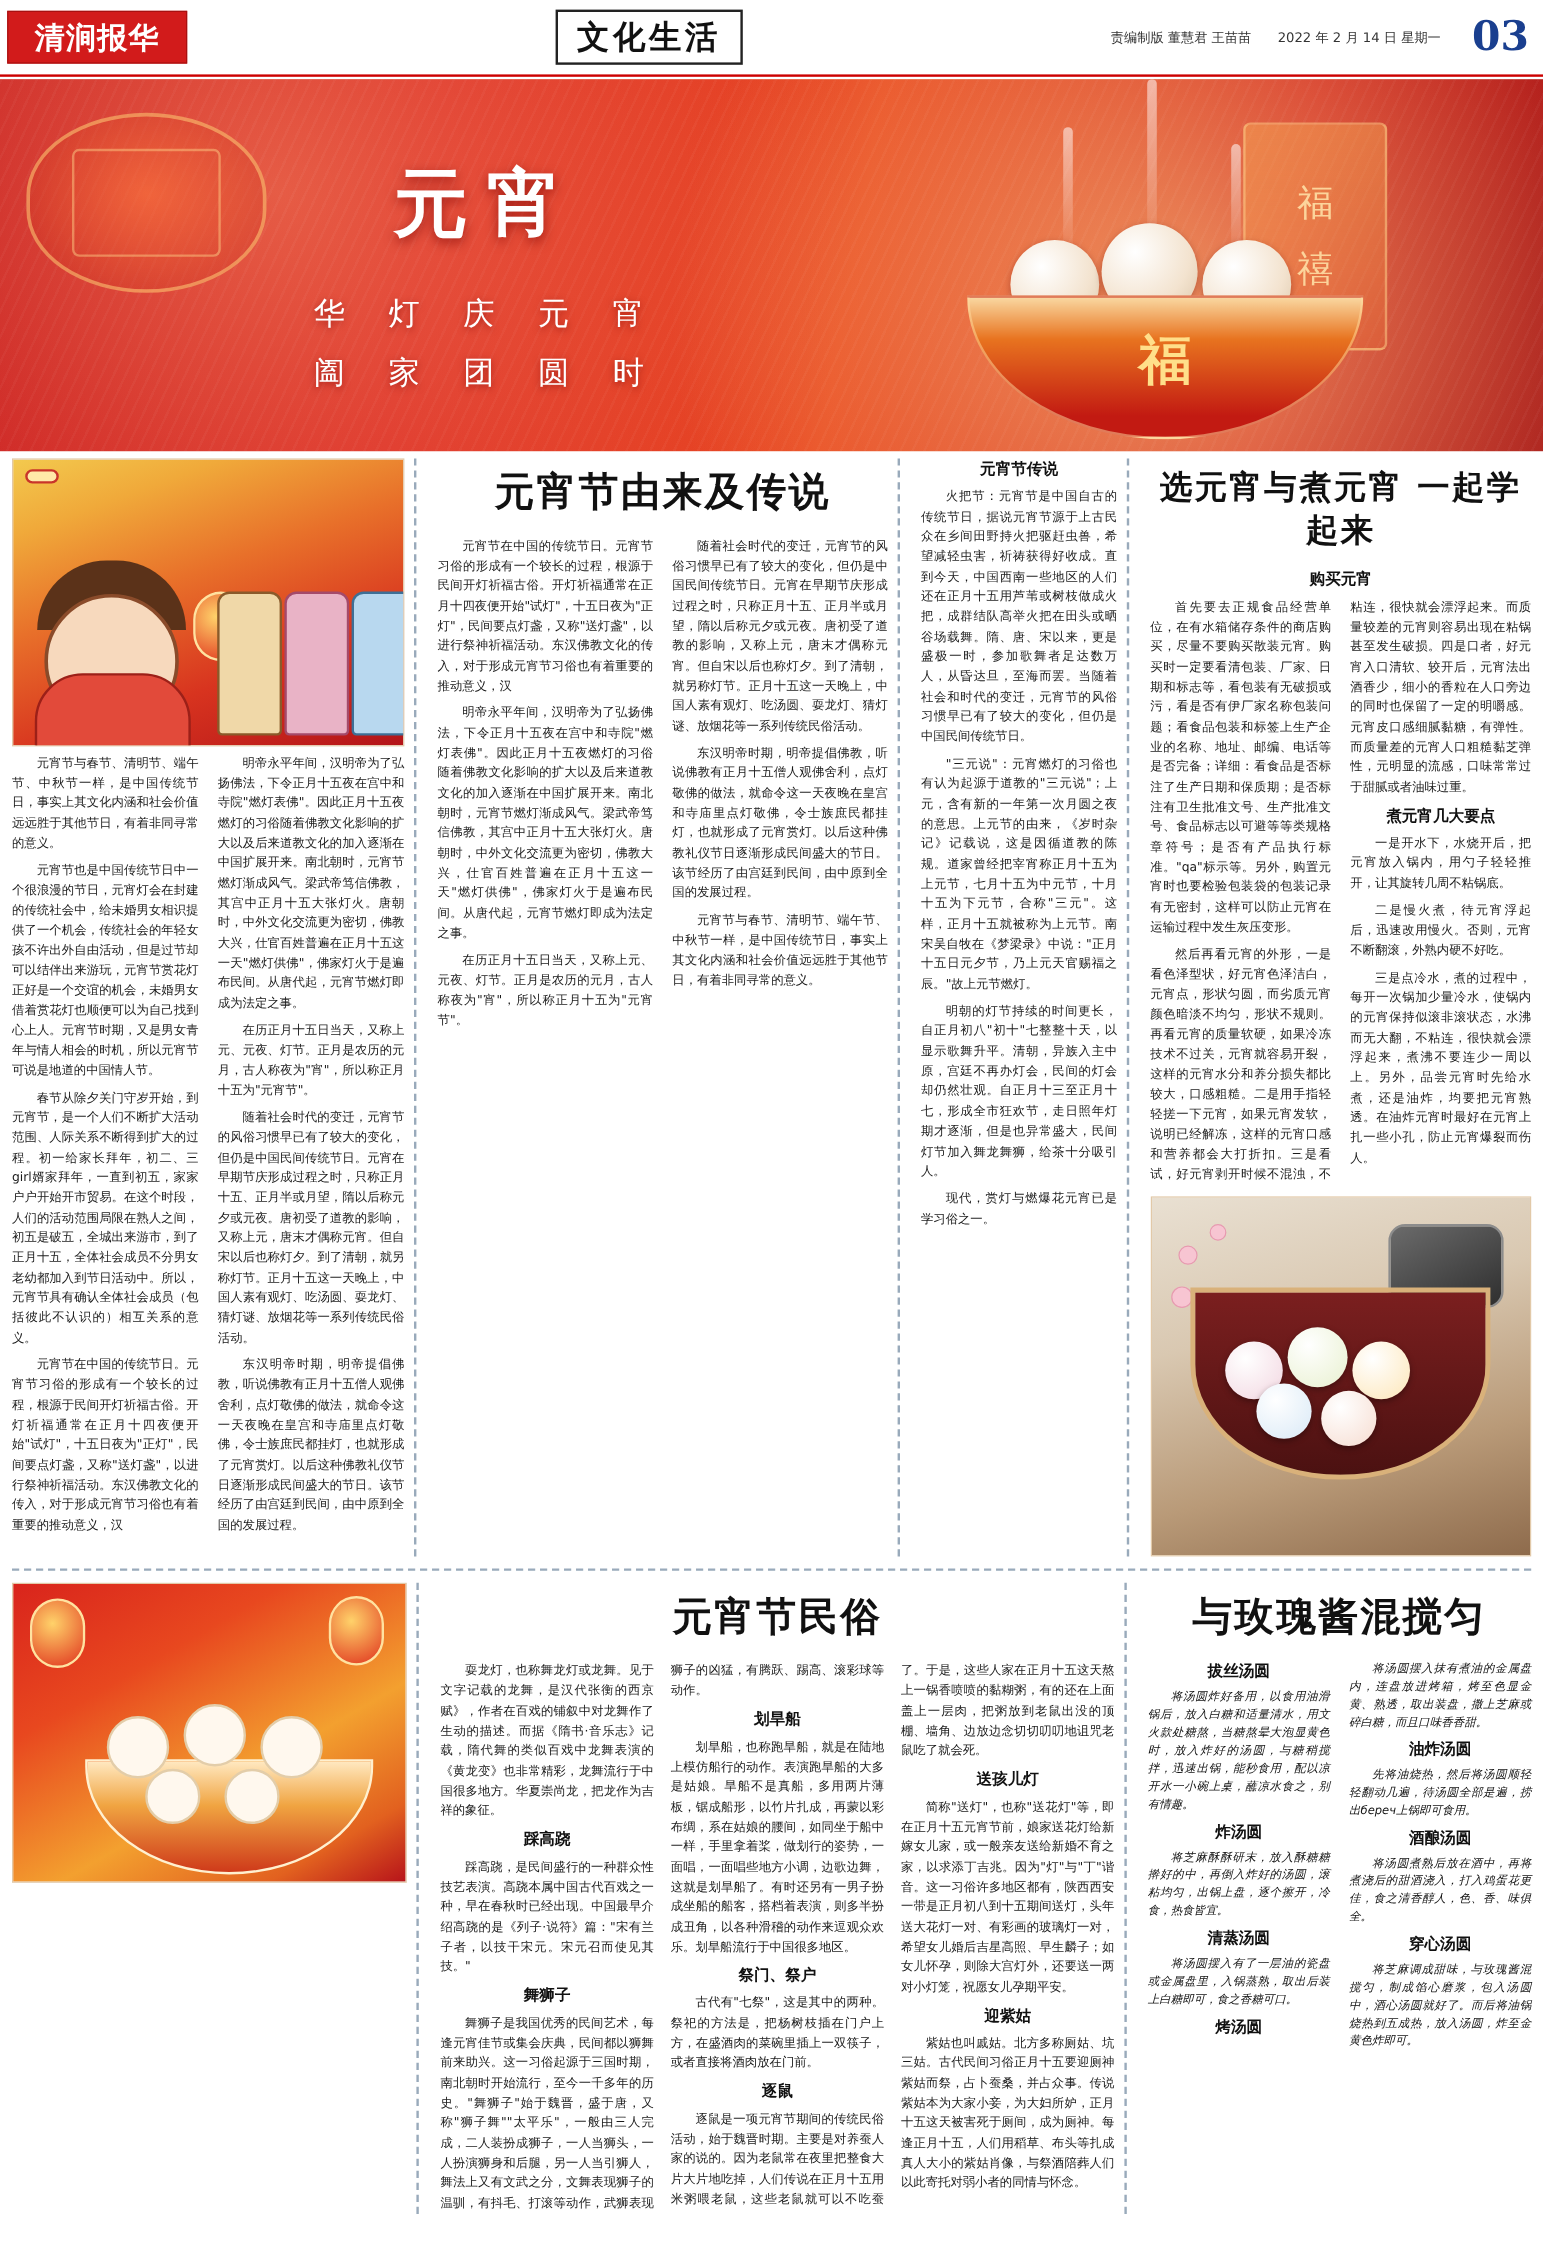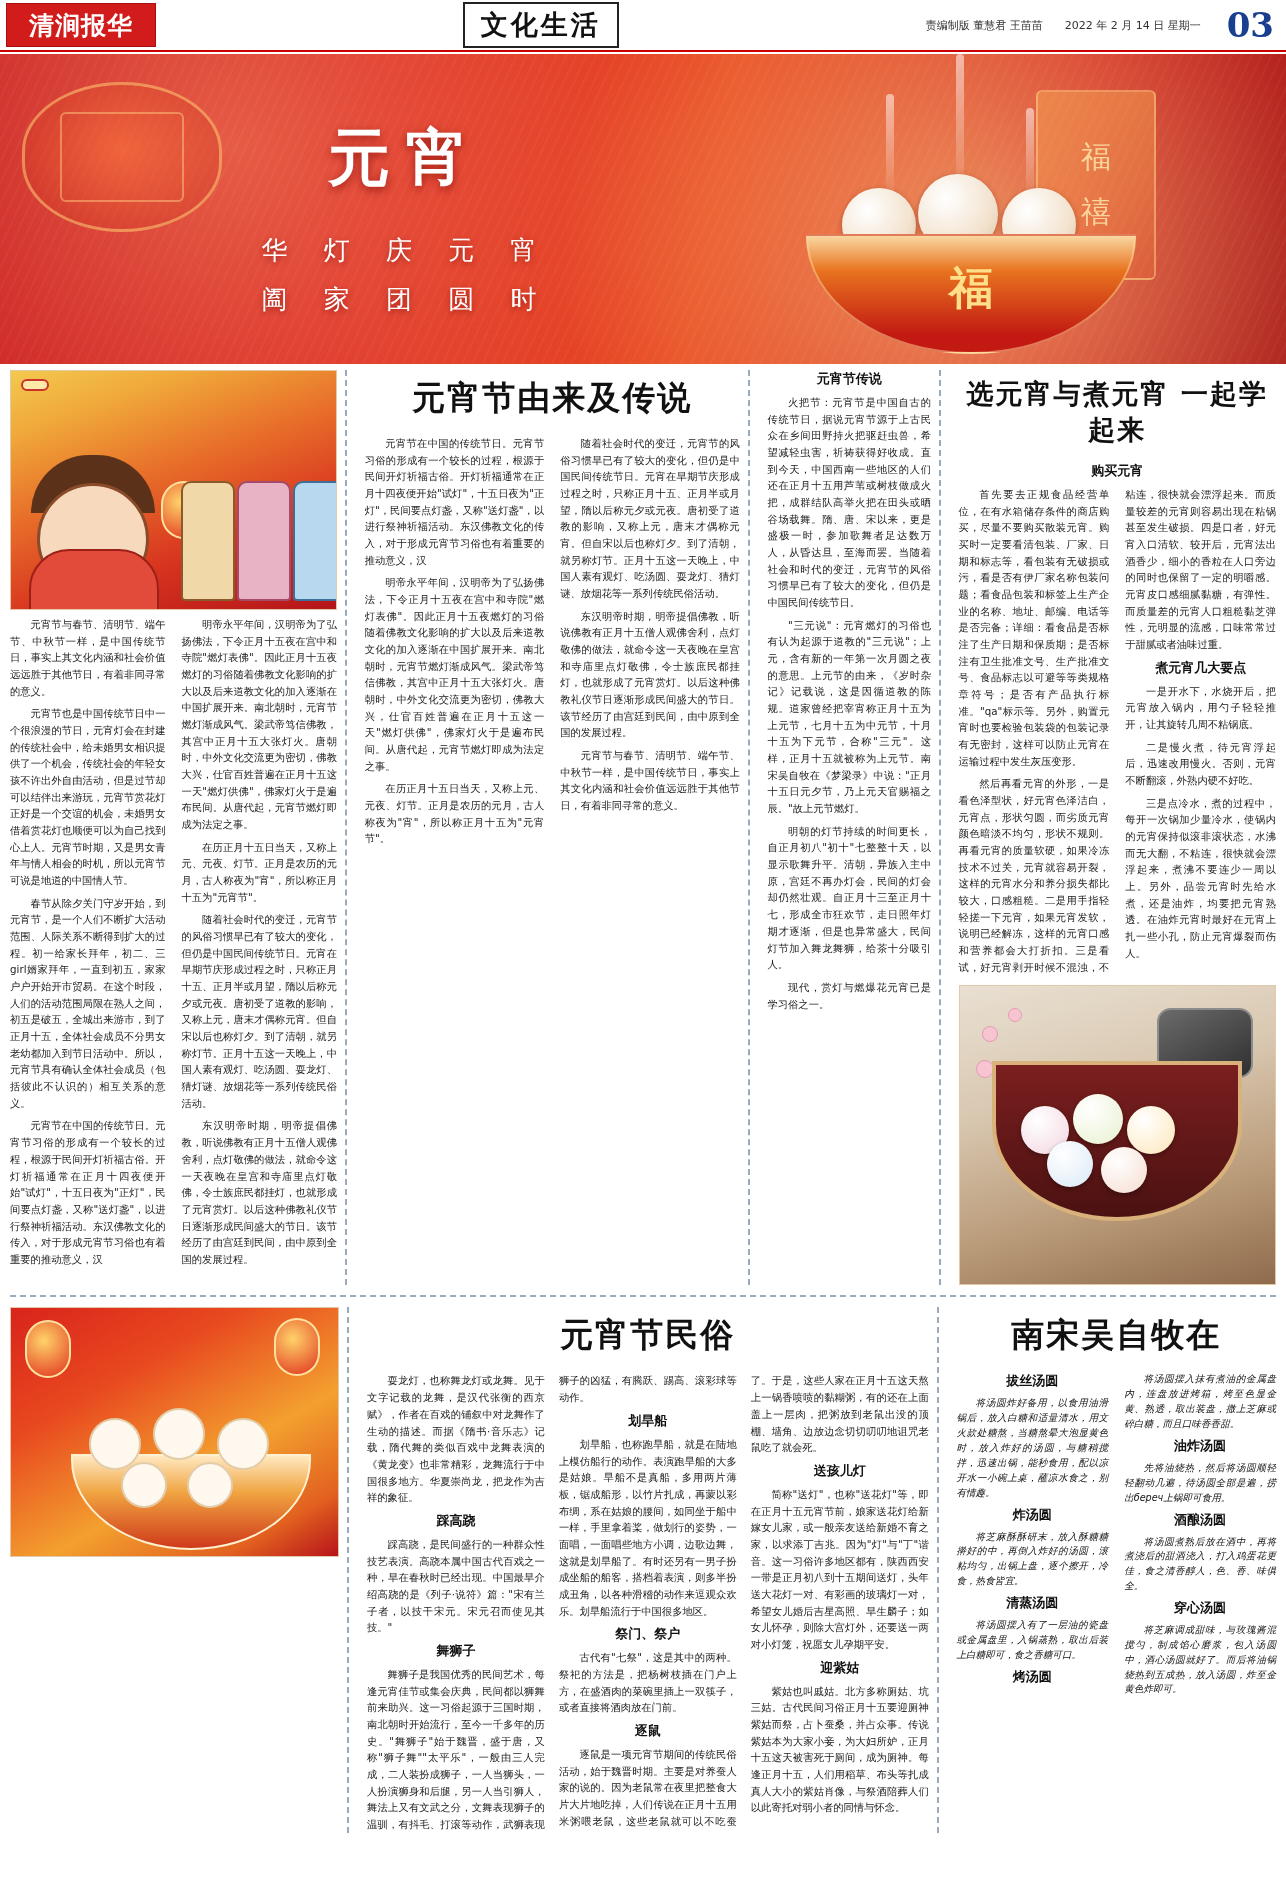--- a/index.html
+++ b/index.html
@@ -9,21 +9,21 @@
     background:#ffffff;
     font-family:"DejaVu Sans", sans-serif;
     color:#111;
     position:relative;
     overflow:hidden;
   }
   .page { width:1286px; height:1890px; position:relative; }
 
   
   .masthead {
-    height:52px; display:flex; align-items:center;
+    height:64px; display:flex; align-items:center;
     border-bottom:2px solid #c00;
     padding:0 8px 0 6px;
   }
   .logo-box {
     width:150px; height:44px; background:#d21b1b;
     display:flex; align-items:center; justify-content:center;
     border:1px solid #a81010;
   }
   .logo-text {
     color:#fff; font-size:25px; font-weight:bold; letter-spacing:1px;
@@ -375,21 +375,21 @@
           <h3 class="sub-head">送孩儿灯</h3>
           <p class="txt">简称"送灯"，也称"送花灯"等，即在正月十五元宵节前，娘家送花灯给新嫁女儿家，或一般亲友送给新婚不育之家，以求添丁吉兆。因为"灯"与"丁"谐音。这一习俗许多地区都有，陕西西安一带是正月初八到十五期间送灯，头年送大花灯一对、有彩画的玻璃灯一对，希望女儿婚后吉星高照、早生麟子；如女儿怀孕，则除大宫灯外，还要送一两对小灯笼，祝愿女儿孕期平安。</p>
           <h3 class="sub-head">迎紫姑</h3>
           <p class="txt">紫姑也叫戚姑。北方多称厕姑、坑三姑。古代民间习俗正月十五要迎厕神紫姑而祭，占卜蚕桑，并占众事。传说紫姑本为大家小妾，为大妇所妒，正月十五这天被害死于厕间，成为厕神。每逢正月十五，人们用稻草、布头等扎成真人大小的紫姑肖像，与祭酒陪葬人们以此寄托对弱小者的同情与怀念。</p>
         </div>
       </div>
 
       <div class="vsep"></div>
 
       <div class="col" style="width:330px;">
-        <h2 class="art-title">南宋吴自牧在</h2>
+        <h2 class="art-title">与玫瑰酱混搅匀</h2>
         <div class="cols2">
           <h3 class="sub-head">拔丝汤圆</h3>
           <p class="tiny-note">将汤圆炸好备用，以食用油滑锅后，放入白糖和适量清水，用文火款处糖熬，当糖熬晕大泡显黄色时，放入炸好的汤圆，与糖稍搅拌，迅速出锅，能秒食用，配以凉开水一小碗上桌，蘸凉水食之，别有情趣。</p>
           <h3 class="sub-head">炸汤圆</h3>
           <p class="tiny-note">将芝麻酥酥研末，放入酥糖糖擀好的中，再倒入炸好的汤圆，滚粘均匀，出锅上盘，逐个擦开，冷食，热食皆宜。</p>
           <h3 class="sub-head">清蒸汤圆</h3>
           <p class="tiny-note">将汤圆摆入有了一层油的瓷盘或金属盘里，入锅蒸熟，取出后装上白糖即可，食之香糖可口。</p>
           <h3 class="sub-head">烤汤圆</h3>
           <p class="tiny-note">将汤圆摆入抹有煮油的金属盘内，连盘放进烤箱，烤至色显金黄、熟透，取出装盘，撒上芝麻或碎白糖，而且口味香香甜。</p>
           <h3 class="sub-head">油炸汤圆</h3>

